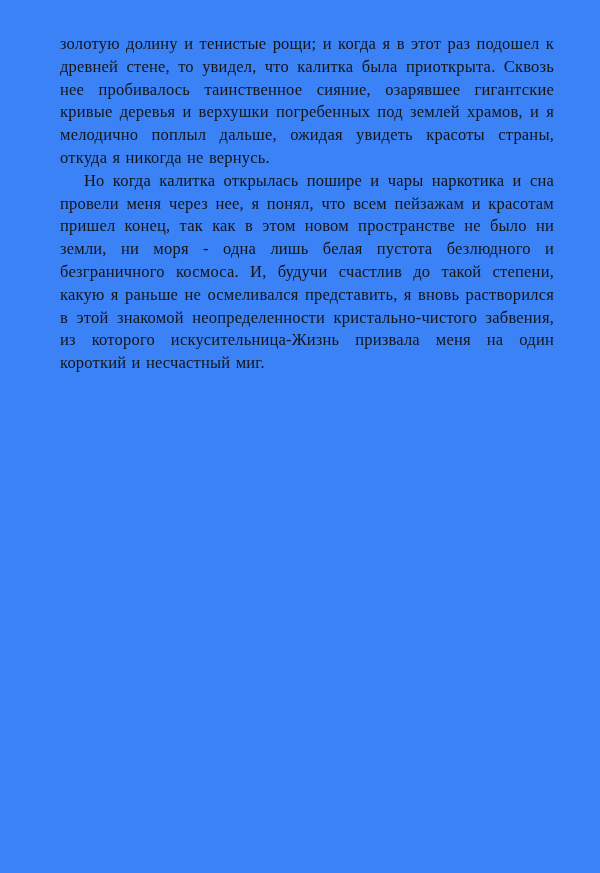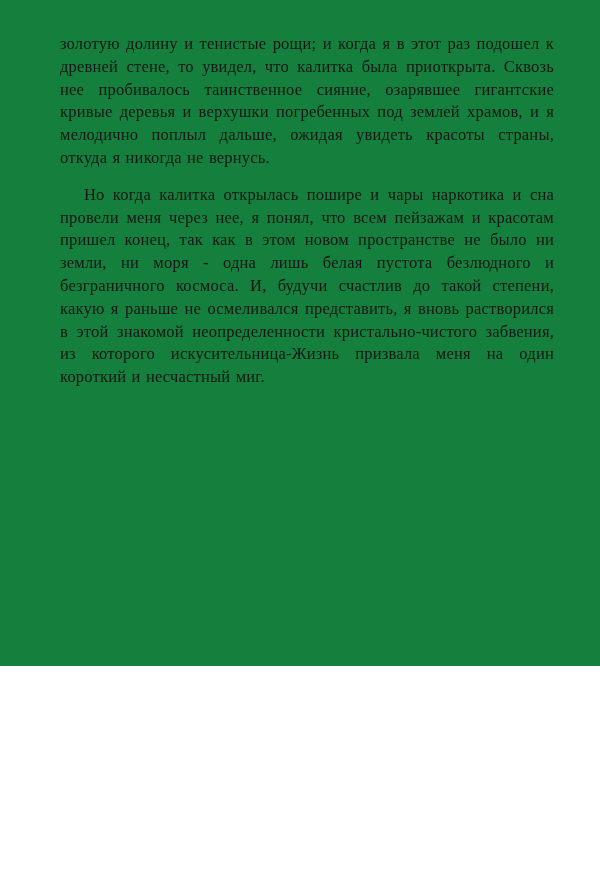--- a/index.html
+++ b/index.html
@@ -10,38 +10,38 @@
     width: 600px;
     height: 873px;
     background: #ffffff;
     font-family: "Liberation Serif", "DejaVu Serif", serif;
     color: #151515;
     overflow: hidden;
   }
   .page {
     position: relative;
     width: 600px;
-    height: 666px;
-    background: #15803d;
+    height: 873px;
+    background: #3b82f6;
     box-sizing: border-box;
     padding: 33px 46px 0 60px;
   }
   .text-block {
     width: 494px;
   }
   .para {
     margin: 0;
     font-size: 16.5px;
     line-height: 22.8px;
     text-align: justify;
     letter-spacing: 0.2px;
     word-spacing: 1px;
   }
   .para + .para {
-    margin-top: 14px;
+    margin-top: 0;
   }
   .para.indent {
     text-indent: 24px;
   }
 </style>
 </head>
 <body>
 
 <div class="page">
   <div class="text-block">

